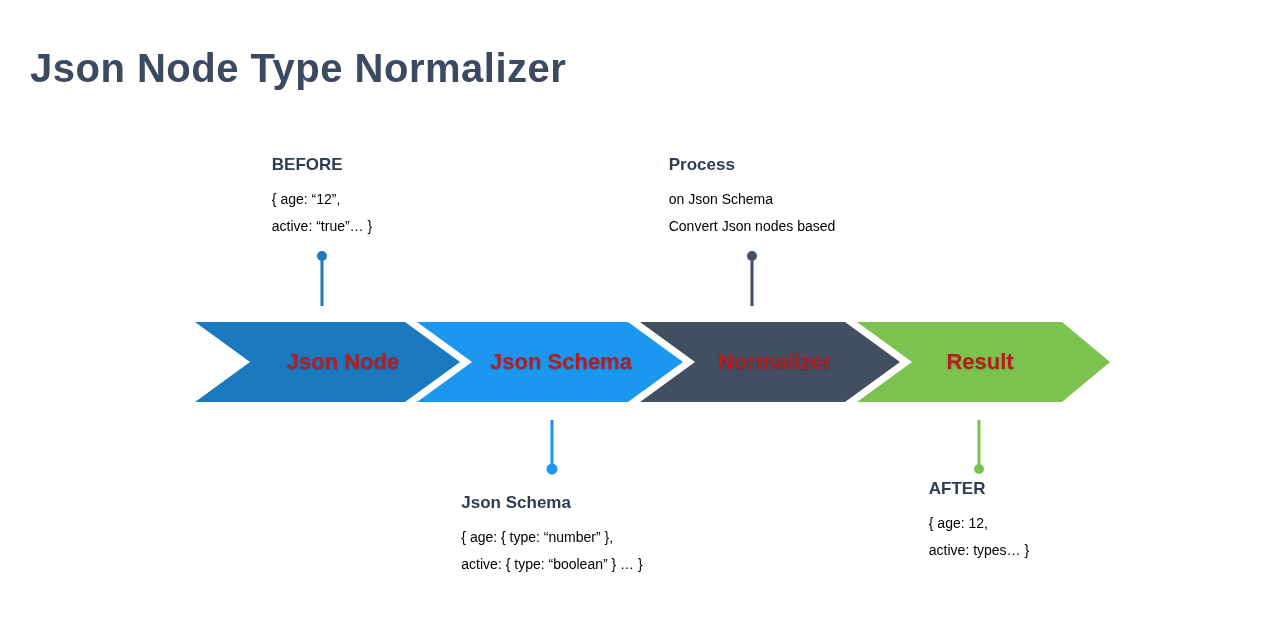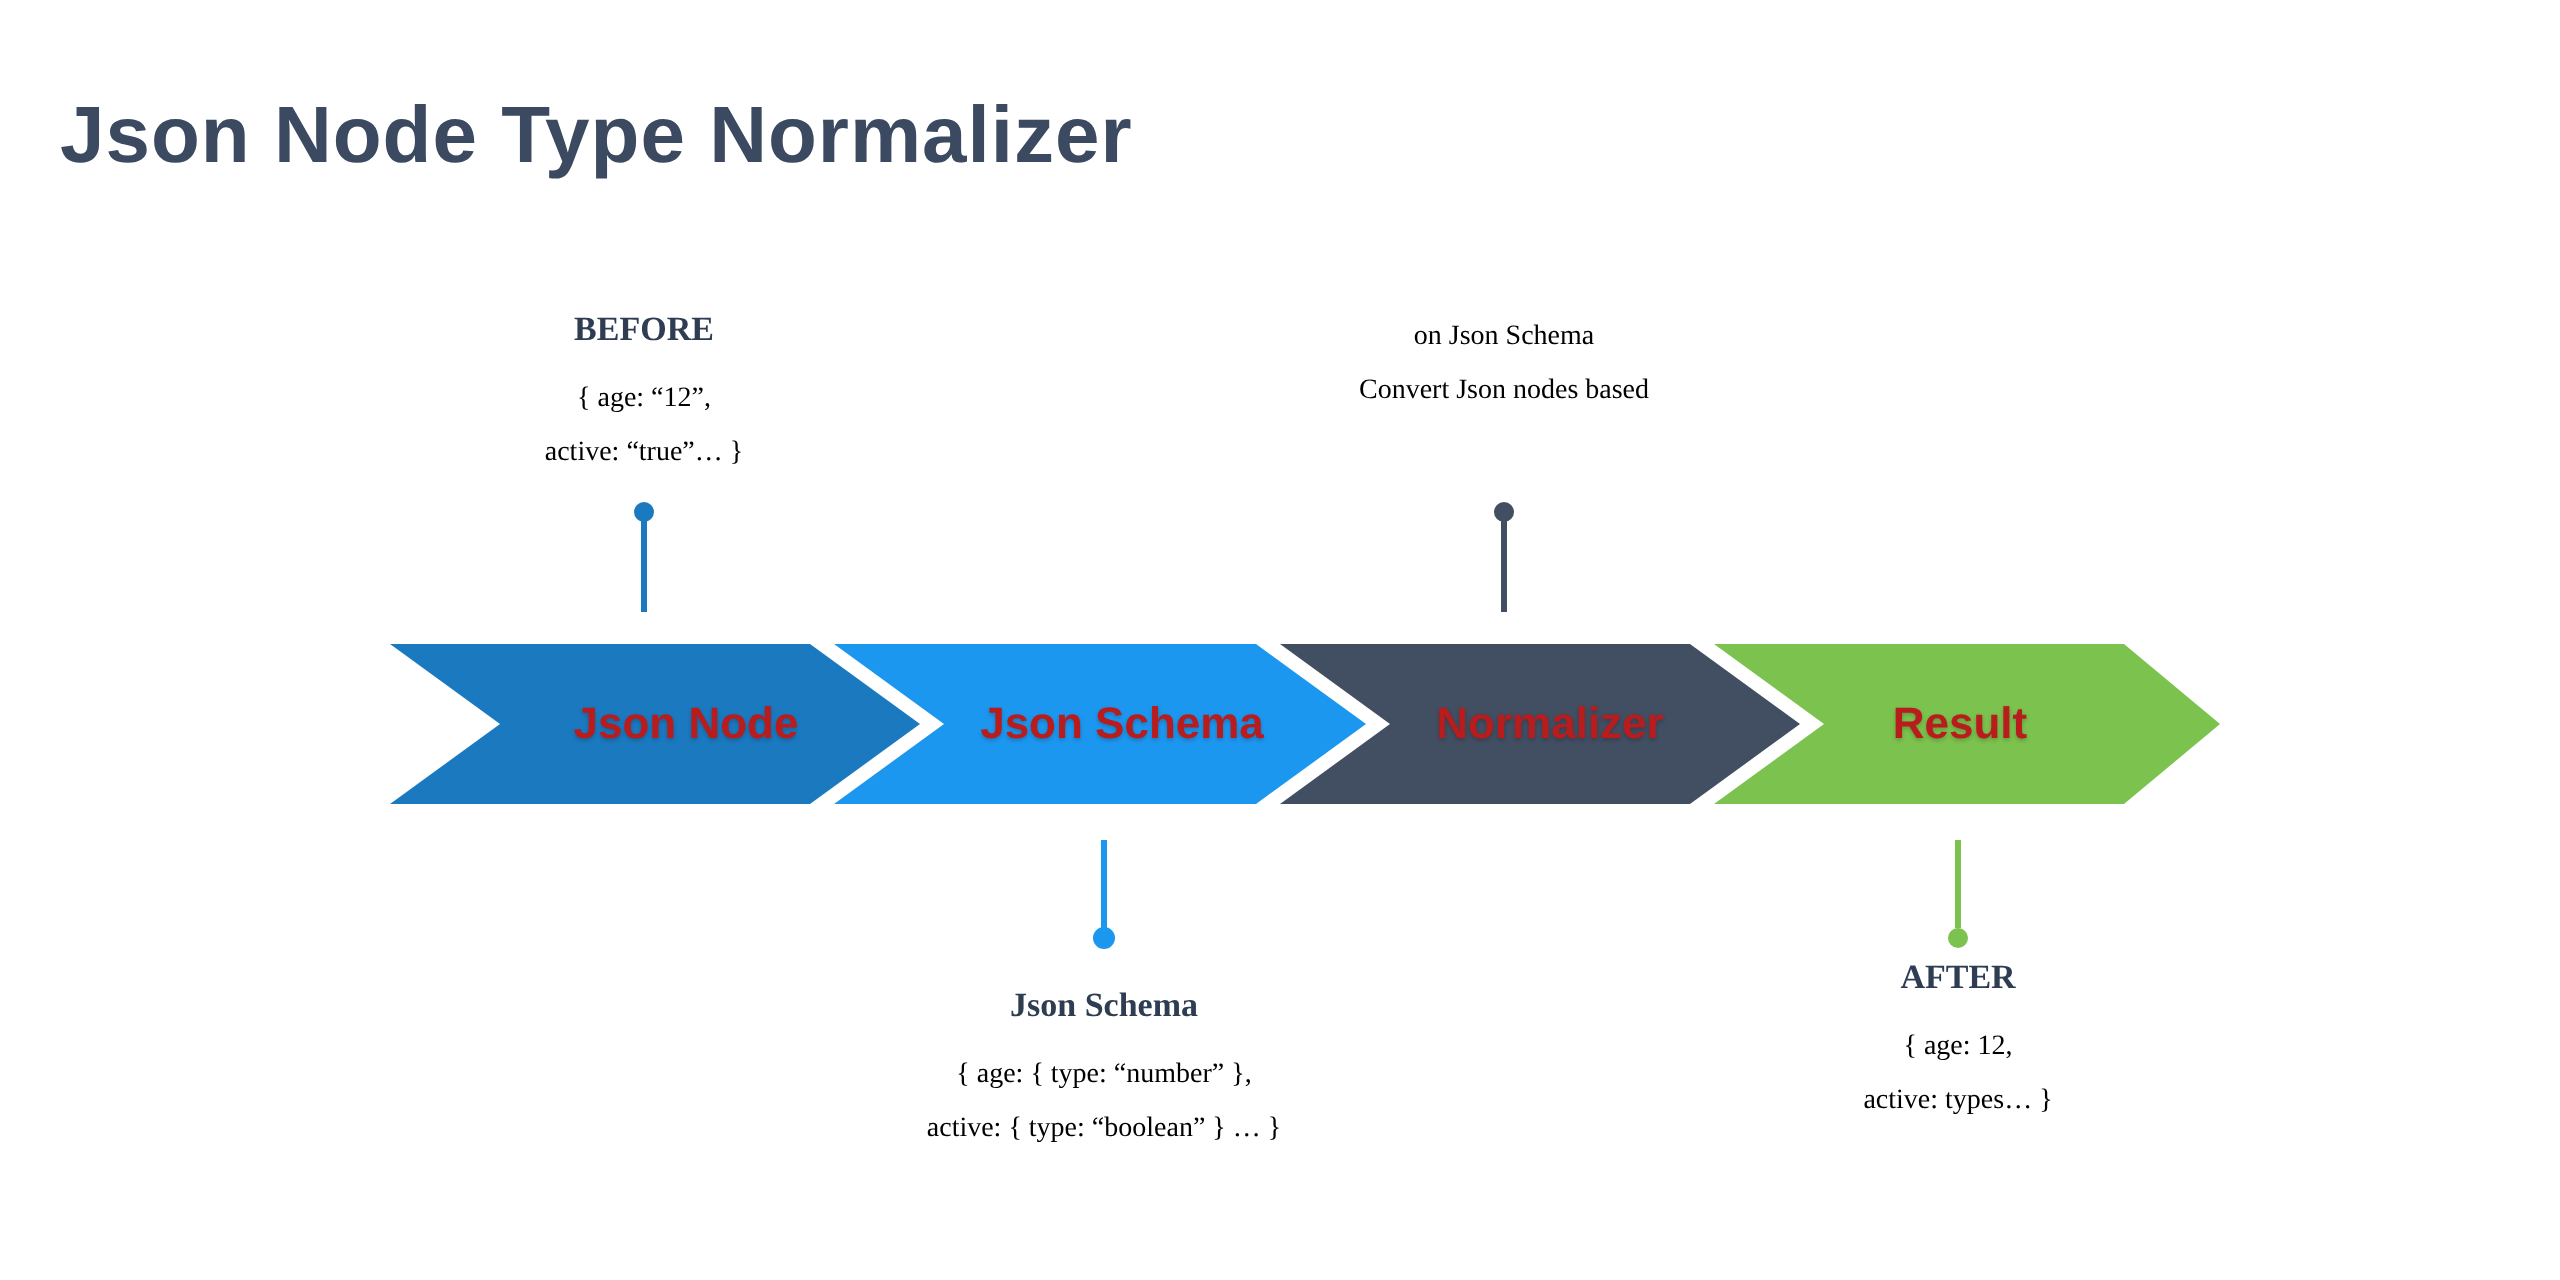--- a/index.html
+++ b/index.html
@@ -38,23 +38,22 @@
     letter-spacing: 0.5px;
   }
   .page-subtitle {
     margin: 9px 0 0 0;
     font-size: 16px;
     color: #c9c9c9;
   }
   .ann {
     position: absolute;
     transform: translateX(-50%);
-    text-align: center;
+    text-align: left;
     white-space: nowrap;
-    font-family: Liberation Serif, serif;
   }
   .ann-title {
     font-size: 17px;
     font-weight: bold;
     color: #2e3d52;
     margin-bottom: 11px;
   }
   .ann-line {
     font-size: 14px;
     color: #000000;
@@ -108,20 +107,21 @@
     <h1 class="page-title">Json Node Type Normalizer</h1>
   </div>
 
   <div class="ann" style="left:322px; top:155px">
     <div class="ann-title">BEFORE</div>
     <div class="ann-line">{ age: “12”,</div>
     <div class="ann-line">active: “true”… }</div>
   </div>
 
   <div class="ann" style="left:752px; top:155px">
+    <div class="ann-title">Process</div>
     <div class="ann-line">on Json Schema</div>
     <div class="ann-line">Convert Json nodes based</div>
   </div>
 
   <div class="ann" style="left:552px; top:493px">
     <div class="ann-title">Json Schema</div>
     <div class="ann-line">{ age: { type: “number” },</div>
     <div class="ann-line">active: { type: “boolean” } … }</div>
   </div>
 

